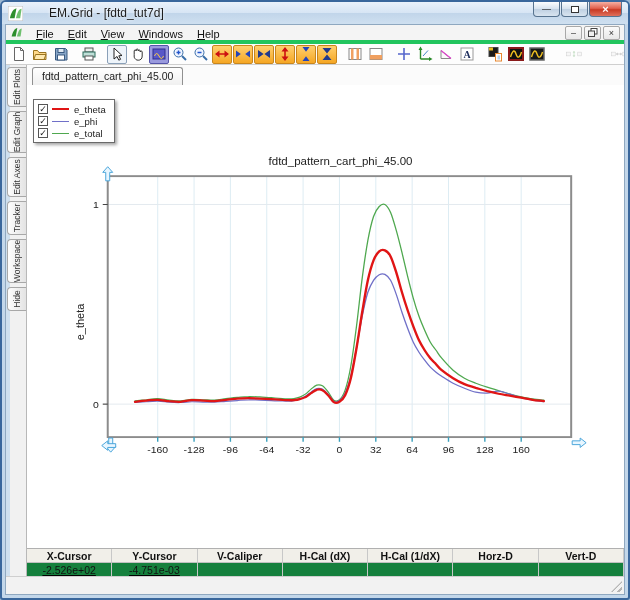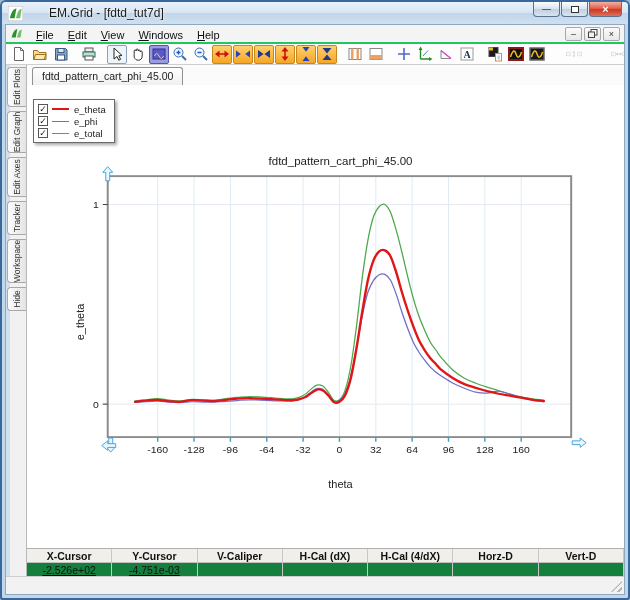--- a/index.html
+++ b/index.html
@@ -14,21 +14,21 @@
   .title-text { font-size:12px; color:#1b1b1b; text-shadow:0 0 3px #fff; }
   .winbtns { position:absolute; right:6px; top:0; display:flex; }
   .wbtn { width:27px; height:15px; border:1px solid #57738f; border-top:none; border-radius:0 0 4px 4px;
           background:linear-gradient(#fdfeff,#d6e2ee 50%,#bfd0e2 52%,#d8e4f0); display:flex; align-items:center; justify-content:center;
           margin-left:1px; font-size:9px; color:#222; cursor:default; }
   .wbtn.close { width:33px; background:linear-gradient(#f6b0a2,#e2614d 45%,#c83a24 55%,#e0705c); color:#fff; font-weight:bold; font-size:11px; }
   .wbtn .maxrect { width:8px; height:7px; border:1px solid #333; display:inline-block; background:#fff; }
 
   
   .inner { margin:0 3px; height:571px; background:#ffffff; border:1px solid #8fa8c0; display:flex; flex-direction:column; }
-  .menubar { height:19px; background:#f4f4f4; border-bottom:2px solid #22c55e; display:flex; align-items:center; padding:0 4px; }
+  .menubar { height:19px; background:#f4f4f4; border-bottom:4px solid #22c55e; display:flex; align-items:center; padding:0 4px; }
   .menubar .app-ic { width:13px; height:13px; margin-right:6px; }
   .menu-item { display:inline-block; font-size:11px; color:#111; padding:2px 7px; }
   .menu-item::first-letter { text-decoration:underline; }
   .mdi-btns { margin-left:auto; display:flex; }
   .mdibtn { width:17px; height:14px; border:1px solid #a8a8a8; border-radius:2px; background:linear-gradient(#fbfbfb,#e8e8e8);
             display:flex; align-items:center; justify-content:center; font-size:9px; color:#333; margin-left:2px; }
 
   .toolbar { height:21px; background:#fdfdfd; border-bottom:1px solid #cfcfcf; display:flex; align-items:center; padding:0 3px; overflow:hidden; }
   .tb { width:20px; height:19px; display:flex; align-items:center; justify-content:center; border:1px solid transparent; margin-right:1px; flex:0 0 auto; }
   .tb svg { width:16px; height:16px; display:block; }
@@ -357,21 +357,20 @@
               <path d="M108.4 323.5C110.3 323.3 116.0 322.6 119.8 322.2C123.5 321.9 127.3 321.3 131.1 321.4C134.9 321.5 138.7 322.5 142.5 322.9C146.3 323.2 150.1 323.7 153.9 323.5C157.7 323.3 161.5 322.0 165.3 321.8C169.1 321.6 172.9 322.0 176.7 322.2C180.5 322.4 184.3 323.0 188.1 322.9C191.9 322.7 195.7 321.8 199.5 321.4C203.3 320.9 207.1 320.4 210.9 320.1C214.7 319.8 218.5 319.7 222.3 319.7C226.1 319.7 229.9 319.9 233.7 320.1C237.5 320.3 241.3 320.5 245.1 320.7C248.9 320.9 253.7 321.2 256.5 321.4C259.4 321.5 260.3 321.7 262.2 321.8C264.1 321.9 266.0 322.0 267.9 321.8C269.8 321.6 271.7 321.3 273.6 320.7C275.5 320.2 277.4 319.7 279.3 318.6C281.2 317.6 283.1 315.7 285.0 314.4C286.9 313.1 288.8 311.3 290.7 310.8C292.6 310.2 294.5 310.2 296.4 311.2C298.3 312.1 300.2 314.4 302.1 316.5C304.0 318.6 305.9 322.7 307.8 323.9C309.7 325.1 311.6 324.7 313.5 323.5C315.4 322.3 317.3 320.7 319.2 316.5C321.1 312.3 323.0 306.8 324.9 298.5C326.8 290.2 328.7 278.3 330.6 266.7C332.5 255.0 334.4 240.5 336.3 228.5C338.2 216.5 340.1 203.8 342.0 194.6C343.9 185.4 345.8 178.6 347.7 173.4C349.6 168.3 351.5 165.7 353.4 163.9C355.3 162.1 357.2 162.0 359.1 162.8C361.0 163.7 362.9 165.3 364.8 169.2C366.7 173.1 368.6 179.8 370.5 186.2C372.4 192.5 374.3 200.6 376.2 207.3C378.1 214.1 380.0 220.4 381.9 226.4C383.8 232.4 385.7 238.1 387.6 243.4C389.5 248.7 391.4 254.0 393.3 258.2C395.2 262.4 397.1 265.6 399.0 268.8C400.9 272.0 402.8 274.8 404.7 277.3C406.6 279.8 408.5 281.5 410.4 283.6C412.3 285.8 413.2 287.5 416.1 290.0C418.9 292.5 423.7 296.0 427.5 298.5C431.3 301.0 435.1 303.1 438.9 304.8C442.7 306.5 446.5 307.4 450.3 308.7C454.1 309.9 457.9 311.2 461.7 312.3C465.5 313.3 469.3 314.2 473.1 315.0C476.9 315.8 480.7 316.4 484.5 317.1C488.3 317.8 492.1 318.5 495.9 319.2C499.7 320.0 503.5 320.8 507.3 321.4C511.0 322.0 516.7 322.6 518.6 322.9" fill="none" stroke="#e01515" stroke-width="2.4" stroke-linejoin="round" stroke-linecap="round"></path>
               <path d="M81 74 l5 6 h-3 v9 h-4 v-9 h-3 z" fill="#e8f6ff" stroke="#48a4da" stroke-width="1"></path>
               <path d="M84 377 l-5 -6 h3 v-9 h4 v9 h3 z" fill="#e8f6ff" stroke="#48a4da" stroke-width="1"></path>
               <path d="M75 370 l6 -5 v3 h8 v4 h-8 v3 z" fill="#e8f6ff" stroke="#48a4da" stroke-width="1"></path>
               <path d="M561 367 l-6 -5 v3 h-8 v4 h8 v3 z" fill="#e8f6ff" stroke="#48a4da" stroke-width="1"></path>
             </svg>
           <div class="chart-title">fdtd_pattern_cart_phi_45.00</div>
           <div class="ylab">
               <span>e_theta</span>
             </div>
-          <div class="xlab">theta</div>
           <div class="legend" id="legend">
               <div class="lgrow">
                 <span class="lgchk">✓</span>
                 <span class="lgsw" style="border-top-color: rgb(224, 21, 21); border-top-width: 2.5px;"></span>
                 <span class="lglbl">e_theta</span>
               </div>
               <div class="lgrow">
                 <span class="lgchk">✓</span>
                 <span class="lgsw" style="border-top-color: rgb(112, 112, 200); border-top-width: 1.5px;"></span>
                 <span class="lglbl">e_phi</span>
@@ -383,21 +382,21 @@
               </div>
             </div>
         </div>
 
         <div class="readout">
           <div class="ro-row hdr" id="ro-hdr">
               <div class="ro-cell">X-Cursor</div>
               <div class="ro-cell">Y-Cursor</div>
               <div class="ro-cell">V-Caliper</div>
               <div class="ro-cell">H-Cal (dX)</div>
-              <div class="ro-cell">H-Cal (4/dX)</div>
+              <div class="ro-cell">H-Cal (1/dX)</div>
               <div class="ro-cell">Horz-D</div>
               <div class="ro-cell">Vert-D</div>
             </div>
           <div class="ro-row val" id="ro-val">
               <div class="ro-cell">-2.526e+02</div>
               <div class="ro-cell">-4.751e-03</div>
               <div class="ro-cell"></div>
               <div class="ro-cell"></div>
               <div class="ro-cell"></div>
               <div class="ro-cell"></div>

